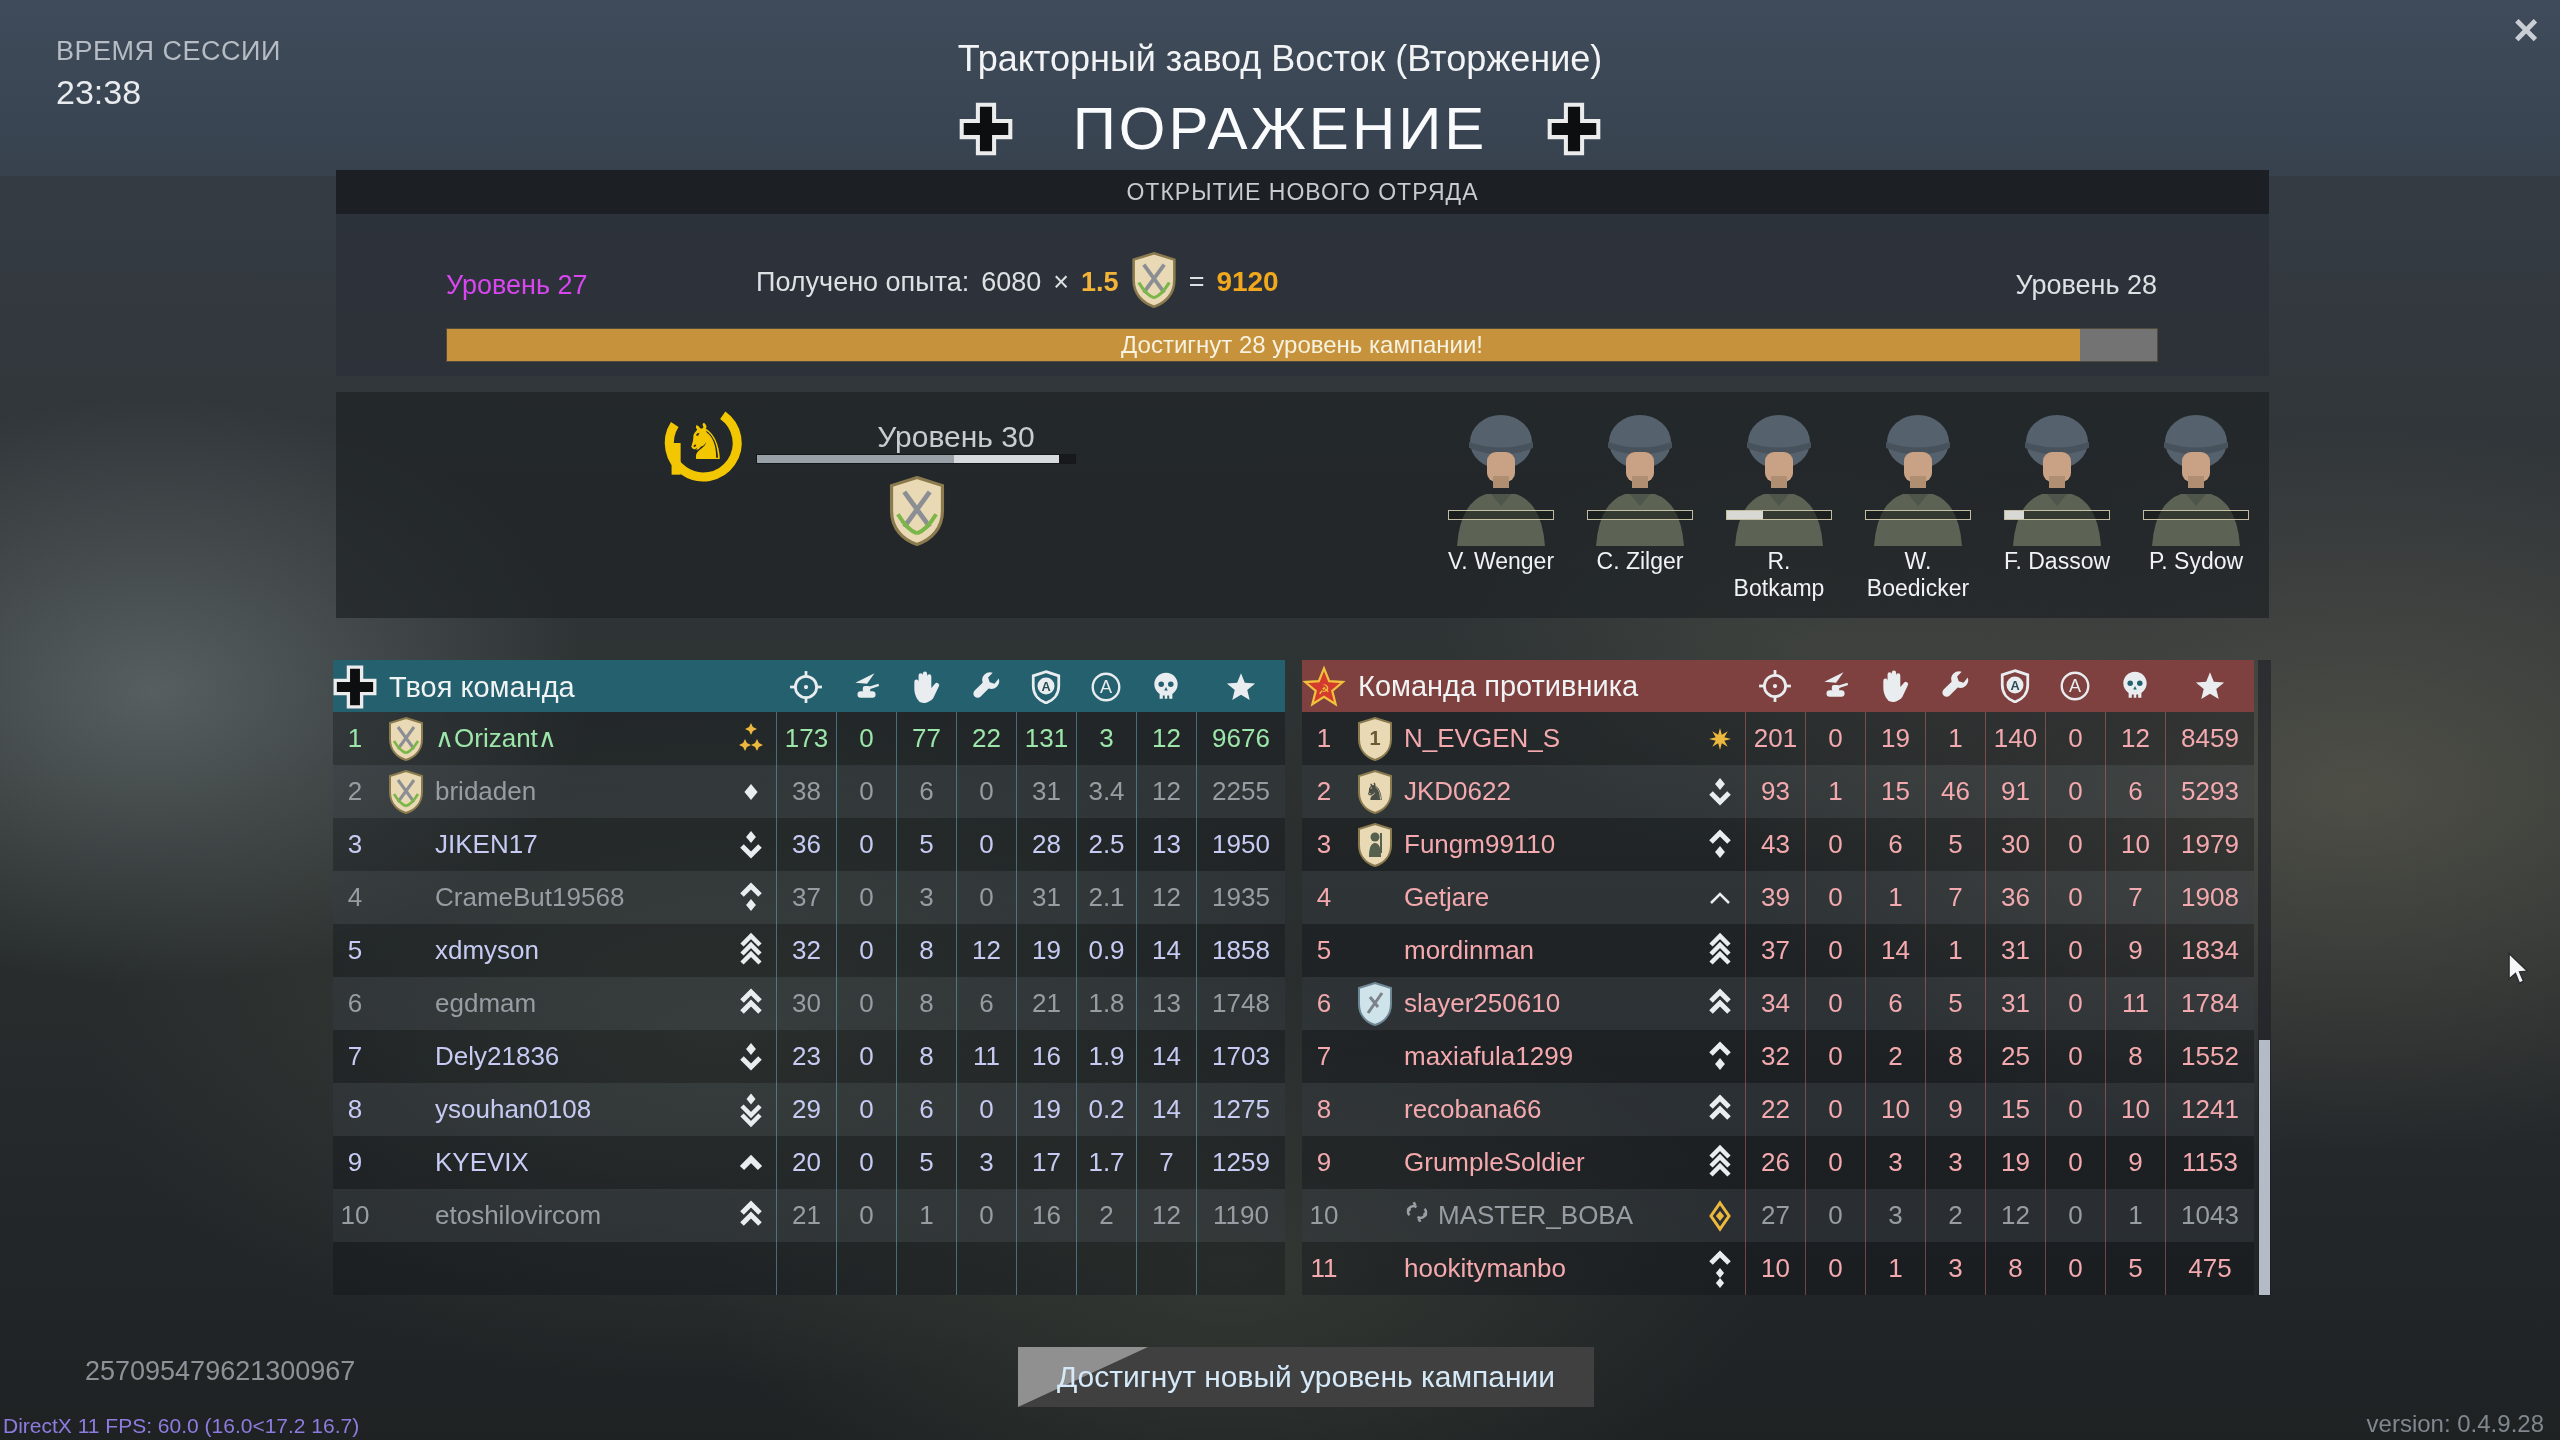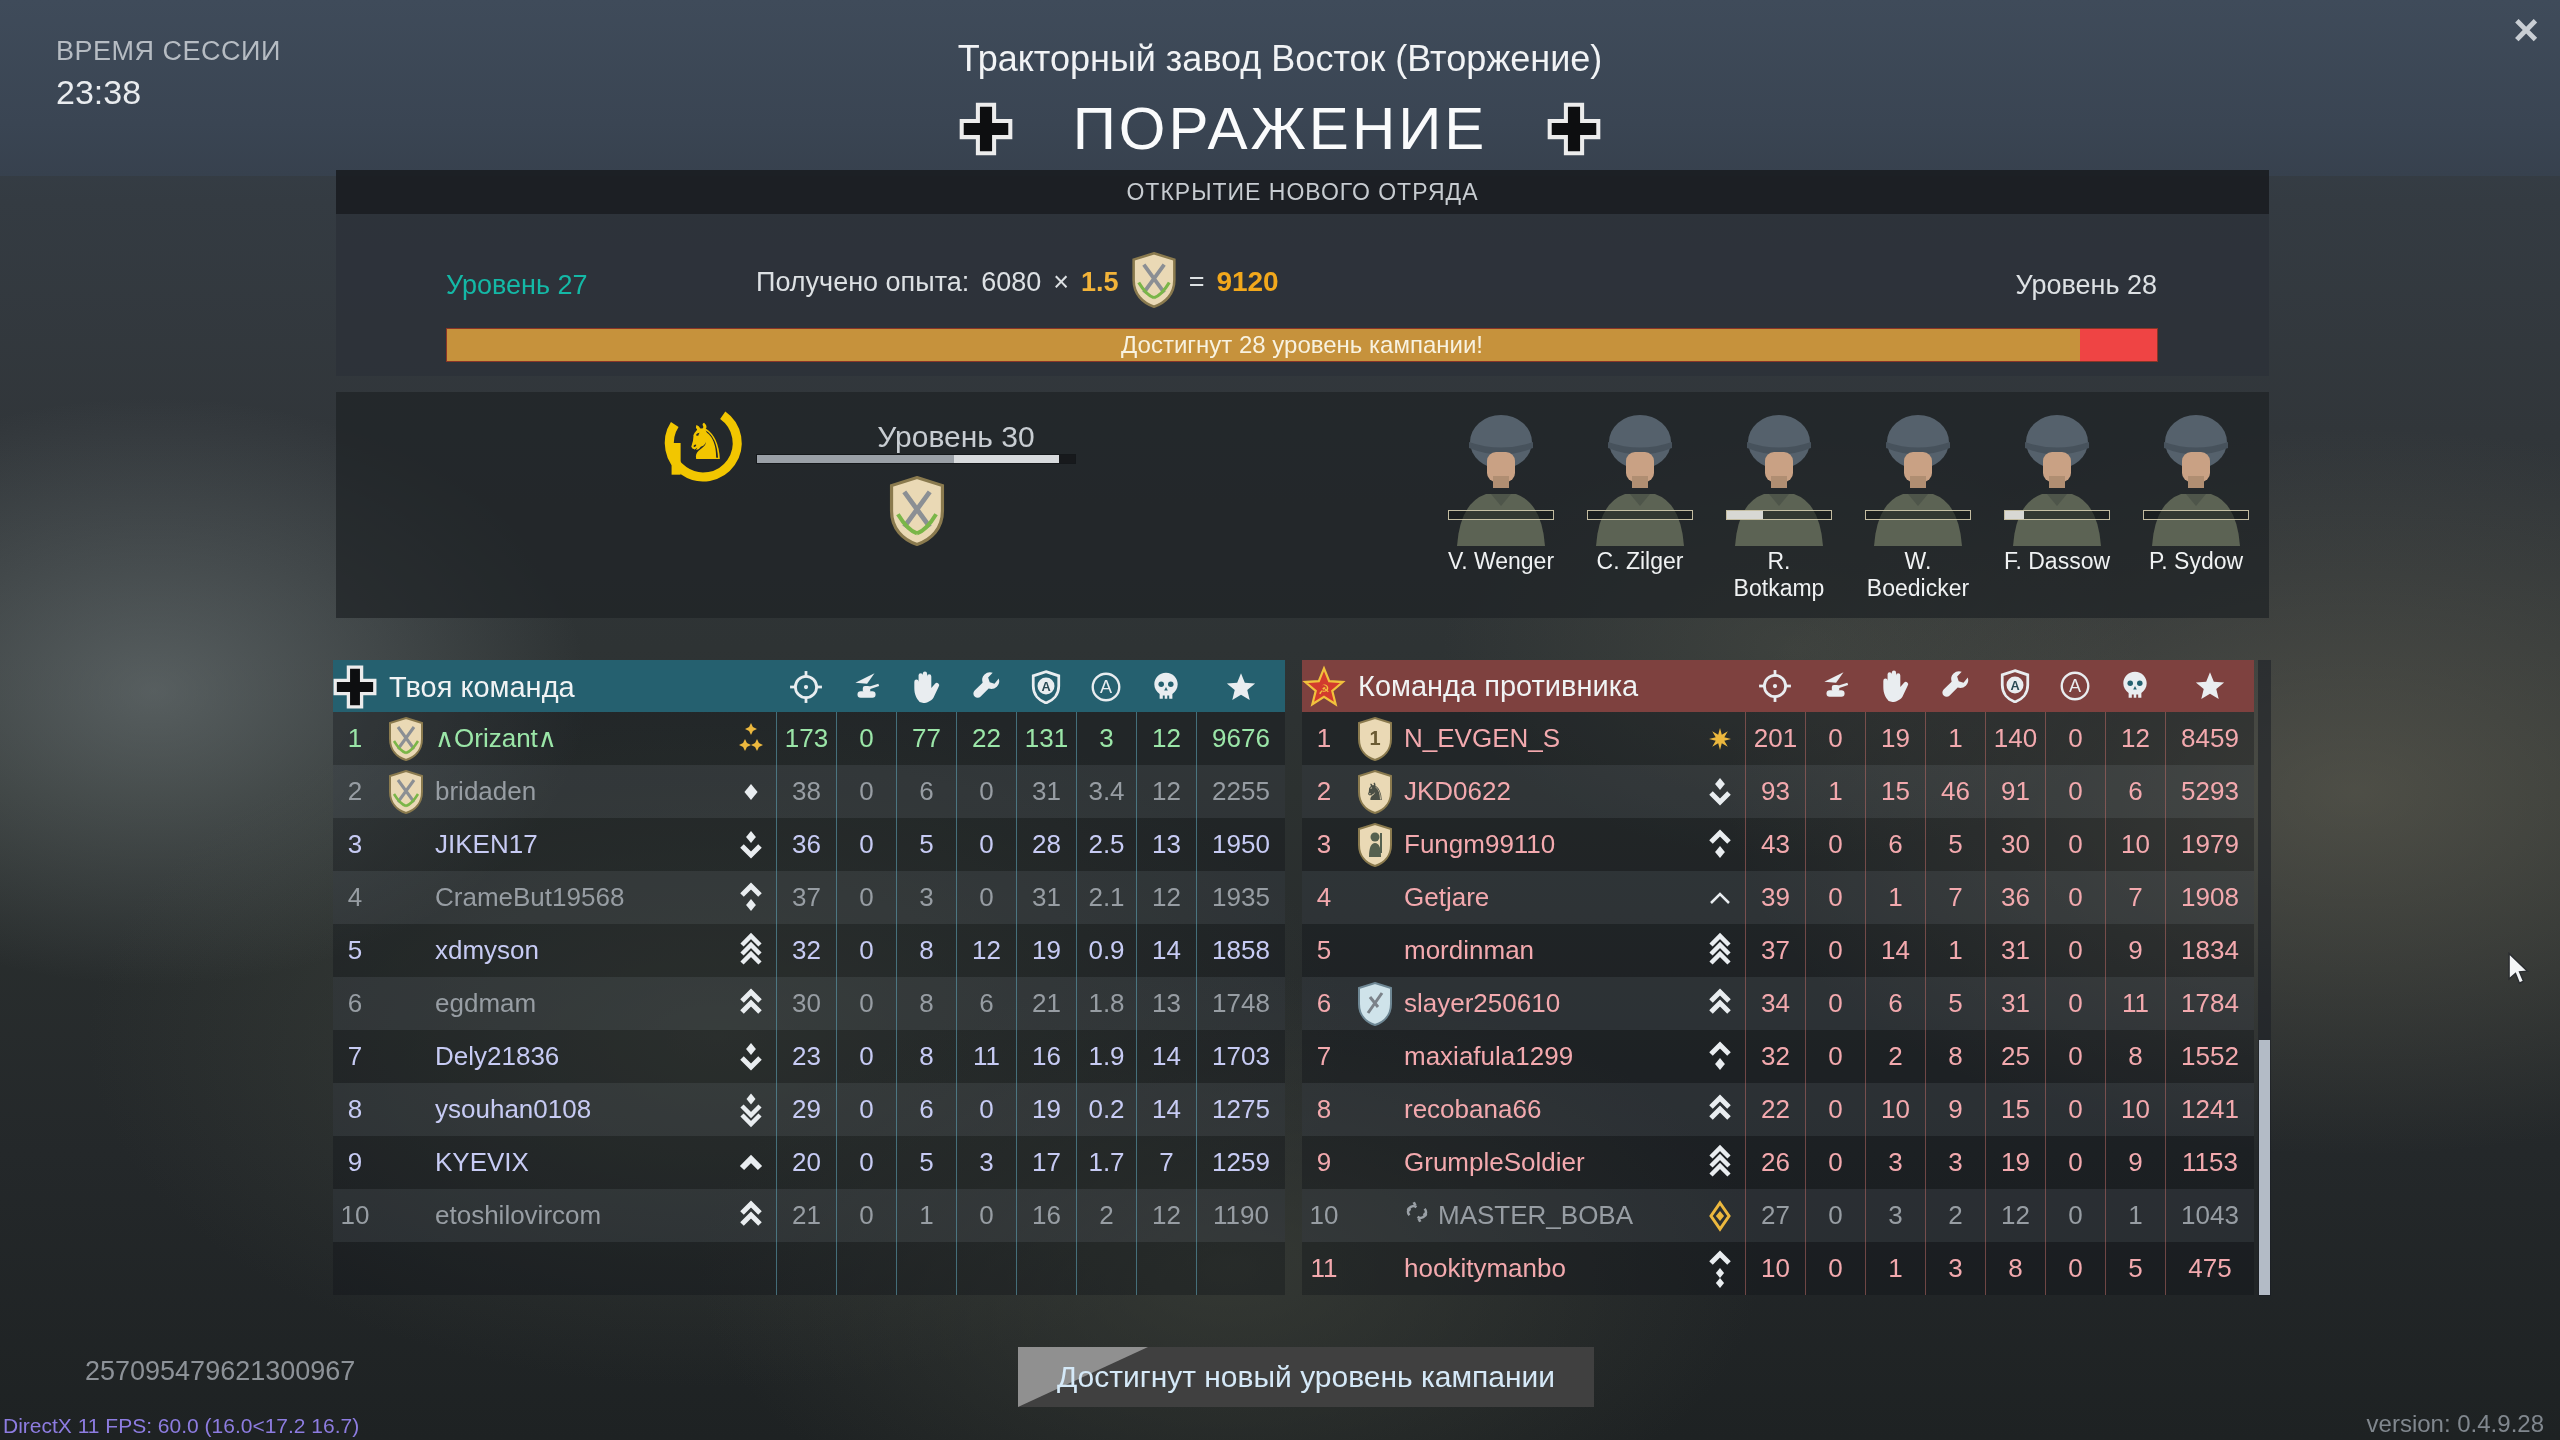--- a/index.html
+++ b/index.html
@@ -36,28 +36,28 @@
   .bonus-lines { position:absolute; left:86px; top:10px; font-size:24px; color:#b4bbc2; line-height:34px; }
   .bonus-chevron { position:absolute; right:18px; top:22px; }
   .bonus-underline { position:absolute; left:0; top:96px; width:418px; height:3px; background:#d8a93c; }
   .close-btn { position:absolute; left:2498px; top:2px; width:56px; height:56px;
     font-size:44px; font-weight:bold; color:#c9ced4; text-align:center; line-height:56px; cursor:pointer; }
   
   .xp-panel { position:absolute; left:336px; top:170px; width:1933px; height:206px; }
   .xp-strip { height:44px; background:rgba(26,29,34,.92); display:flex; align-items:center; justify-content:center;
     font-size:23px; color:#c7ccd1; letter-spacing:1px; }
   .xp-body { height:162px; background:rgba(44,49,56,.78); position:relative; }
-  .xp-level-left { position:absolute; left:110px; top:56px; font-size:27px; color:#14b8a6; }
+  .xp-level-left { position:absolute; left:110px; top:56px; font-size:27px; color:#d946ef; }
   .xp-level-right{ position:absolute; right:112px; top:56px; font-size:27px; color:#dde1e4; }
   .xp-line { position:absolute; left:420px; top:38px; display:flex; align-items:center; gap:12px; }
   .xp-line .t { font-size:27px; color:#dde1e4; }
   .xp-line .mult { font-size:27px; font-weight:bold; color:#f2b339; }
   .xp-line .total { font-size:28px; font-weight:bold; color:#f2a81c; }
   .xp-bar { position:absolute; left:110px; top:114px; width:1712px; height:34px;
-    background:#ef4444; border:1px solid rgba(52,42,16,.55); }
+    background:#737373; border:1px solid rgba(52,42,16,.55); }
   .xp-bar-fill { position:absolute; left:0; top:0; bottom:0; background:#c6923c; }
   .xp-bar-text { position:absolute; inset:0; display:flex; align-items:center; justify-content:center;
     font-size:24px; color:#f8f2e0; }
   
   .squad-panel { position:absolute; left:336px; top:392px; width:1933px; height:226px;
     background:rgba(30,34,38,.72); }
   .squad-emblem { position:absolute; left:322px; top:8px; }
   .squad-level { position:absolute; left:440px; top:28px; width:360px; text-align:center;
     font-size:30px; color:#c8cdd2; }
   .squad-bar { position:absolute; left:420px; top:62px; width:320px; height:10px;

